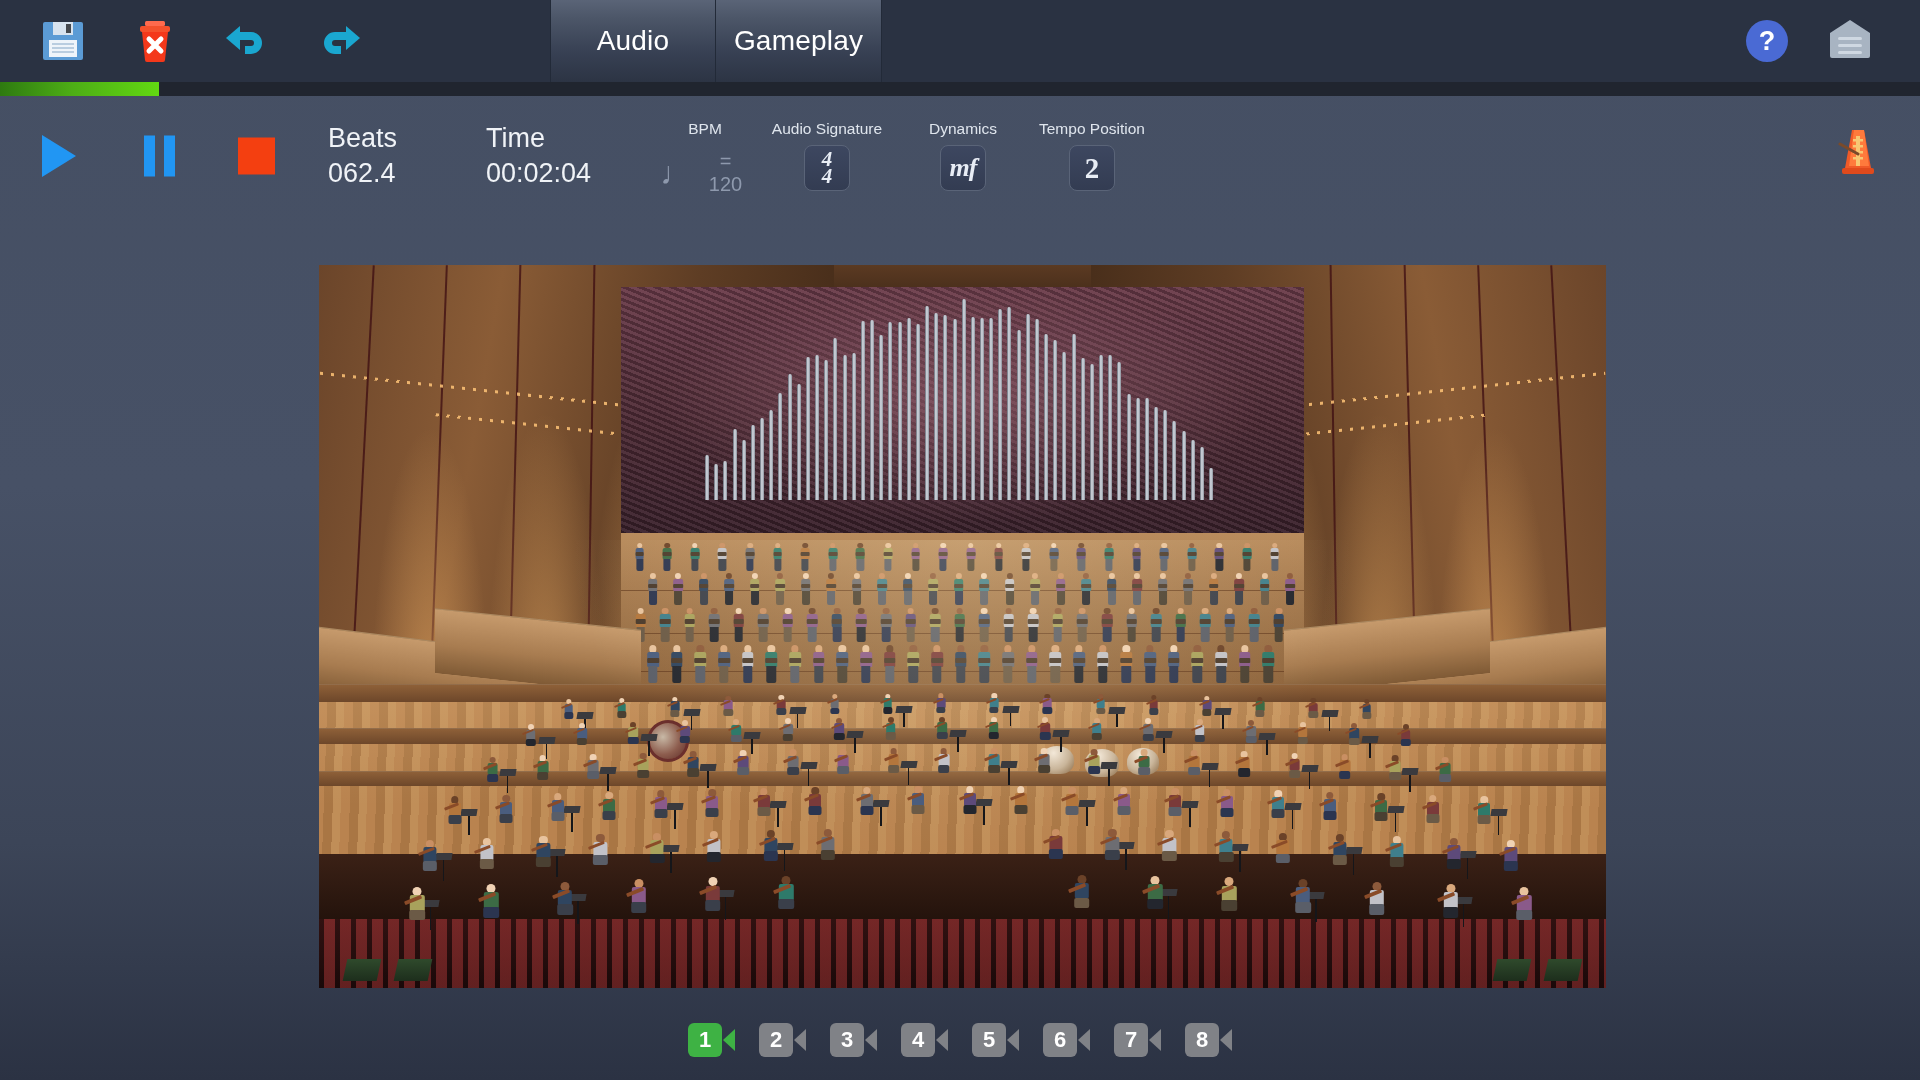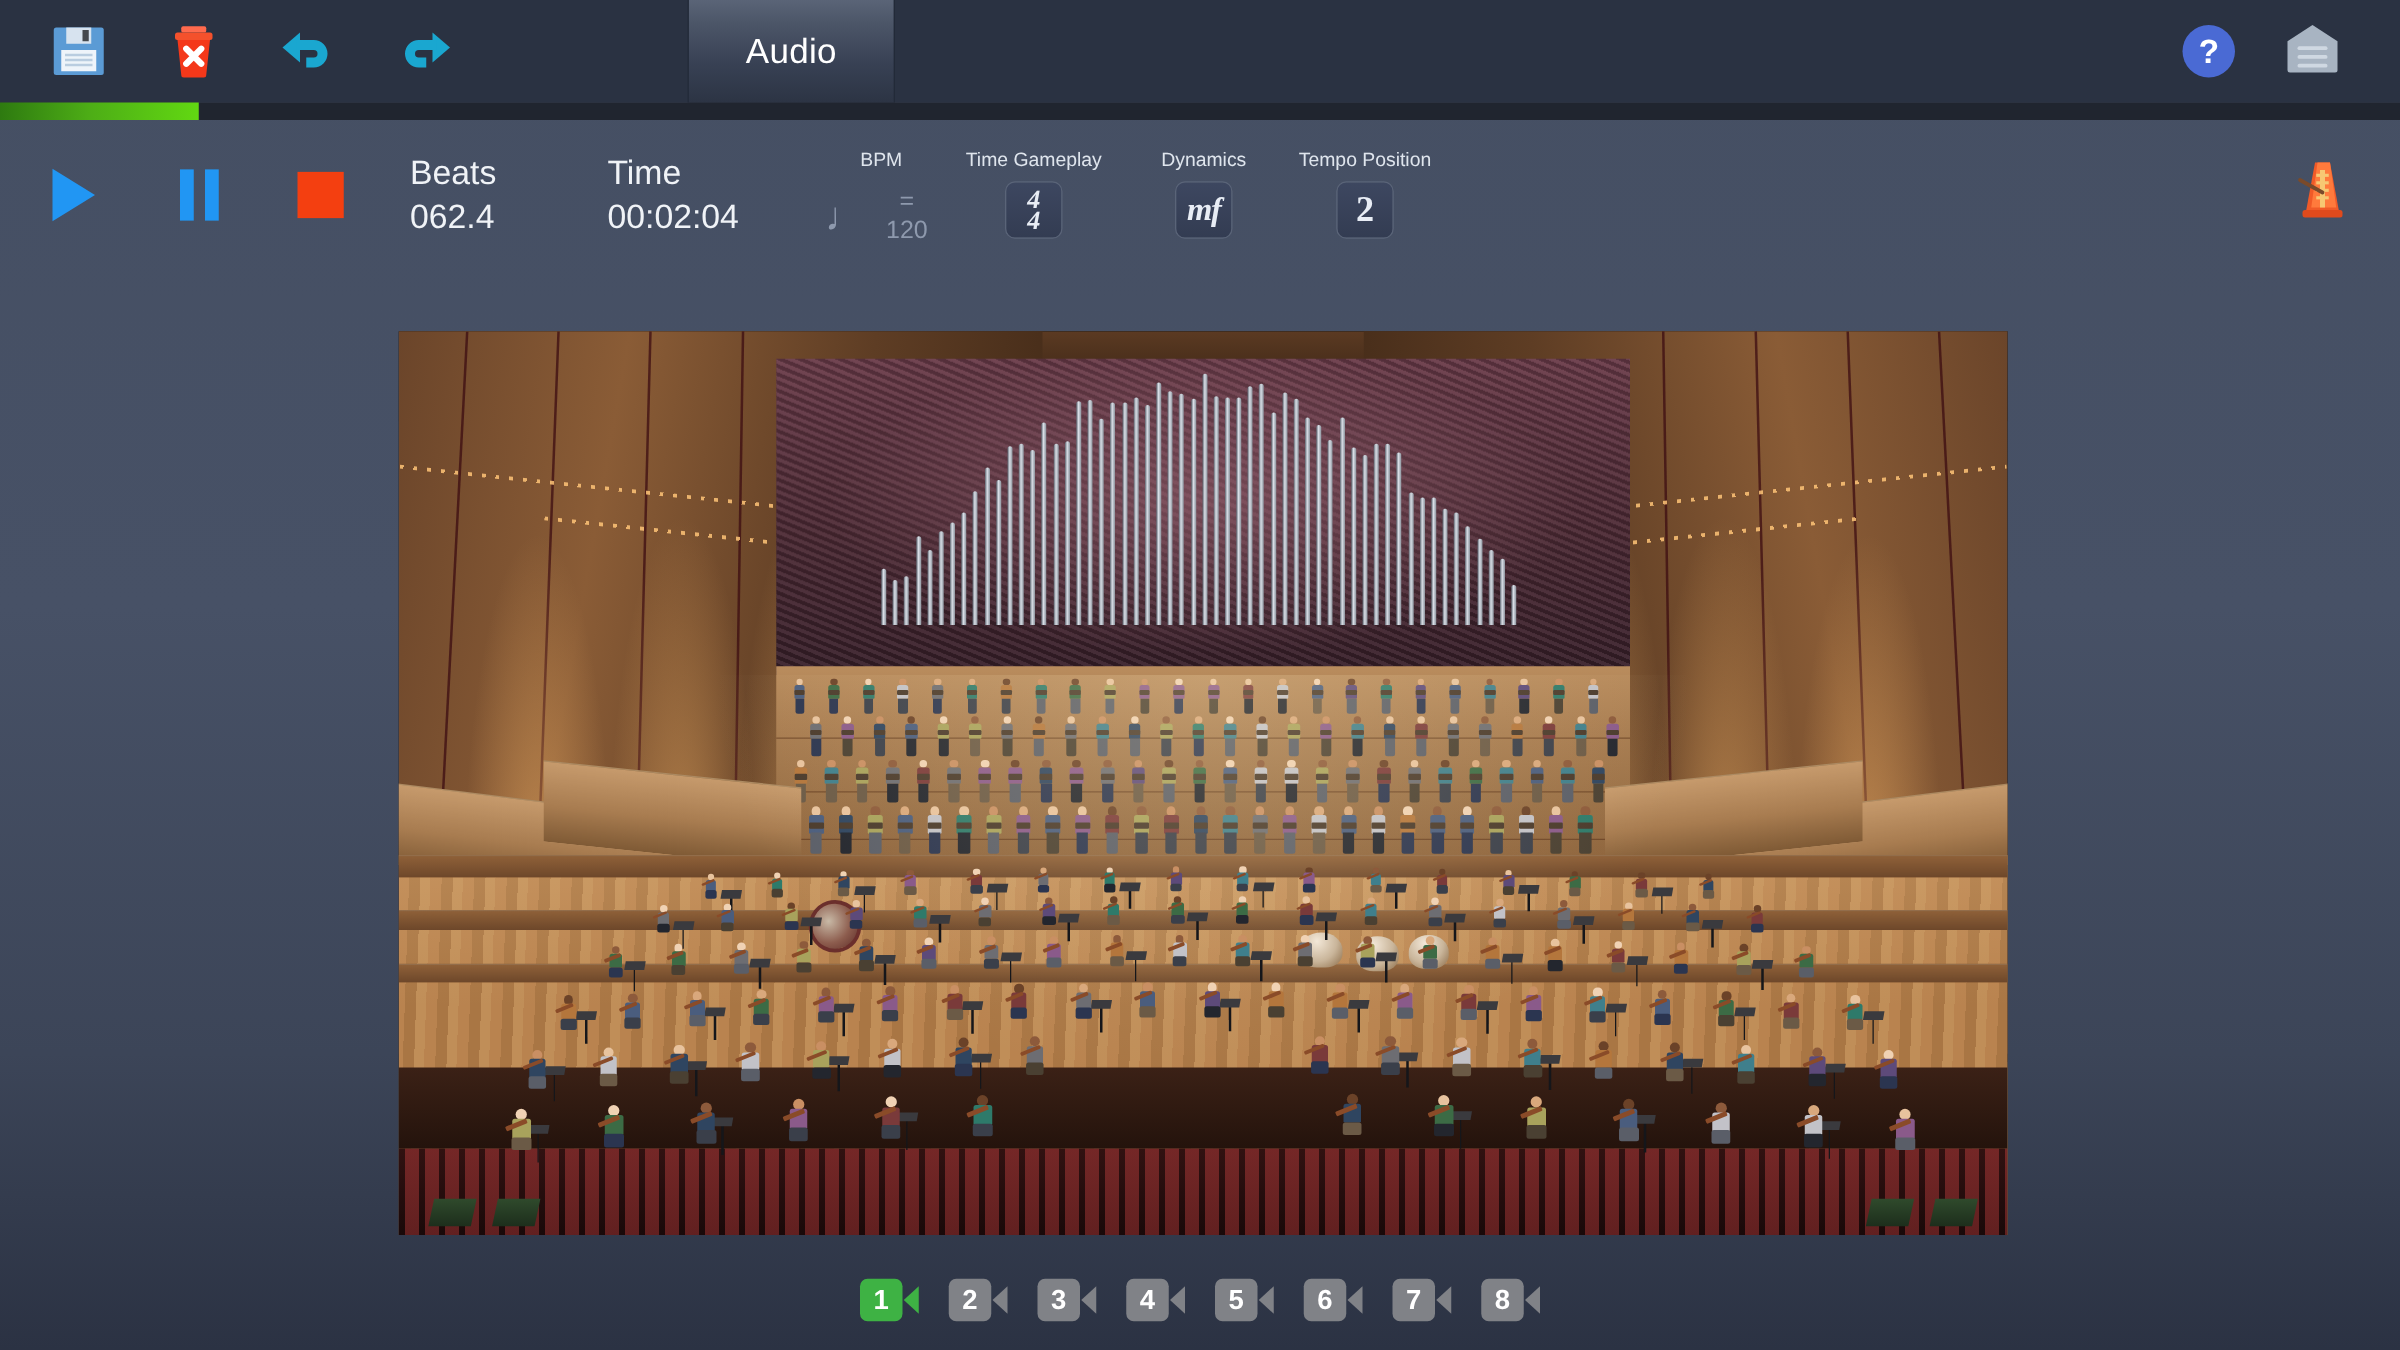--- a/index.html
+++ b/index.html
@@ -346,20 +346,23 @@
         <svg width="50" height="46" viewBox="0 0 50 46">
           <path d="M32 8 L46 20 L32 32 Z" fill="#1aa7d0"></path>
           <path d="M35 14 h-14 a11 11 0 0 0 0 22 h6 v-8 h-6 a3 3 0 0 1 0 -6 h14 z" fill="#1aa7d0"></path>
         </svg>
       </div>
     </div>
 
     <div class="tabs">
       <div class="tab">
           <span>Audio</span>
+        </div>
+      <div class="tab">
+          <span>Gameplay</span>
         </div>
     </div>
 
     <div class="toolbar-right">
       <div class="help-circle">
         <span>?</span>
       </div>
       <div class="menu-pent">
         <svg width="44" height="42" viewBox="0 0 44 42">
           <path d="M22 2 L42 15 L42 38 A2 2 0 0 1 40 40 L4 40 A2 2 0 0 1 2 38 L2 15 Z" fill="#a8b4c2"></path>
@@ -402,21 +405,21 @@
 
     <div class="meta-group" style="left:660px; width:90px;">
       <div class="cap">BPM</div>
       <div class="bpm-value">
         <span class="bpm-note">♩</span>
         <span>= 120</span>
       </div>
     </div>
 
     <div class="meta-group" style="left:762px; width:130px;">
-      <div class="cap">Time Gameplay</div>
+      <div class="cap">Audio Signature</div>
       <div class="meta-box">
         <span class="ts-stack">
           <span>4</span>
           <span>4</span>
         </span>
       </div>
     </div>
 
     <div class="meta-group" style="left:908px; width:110px;">
       <div class="cap">Dynamics</div>

